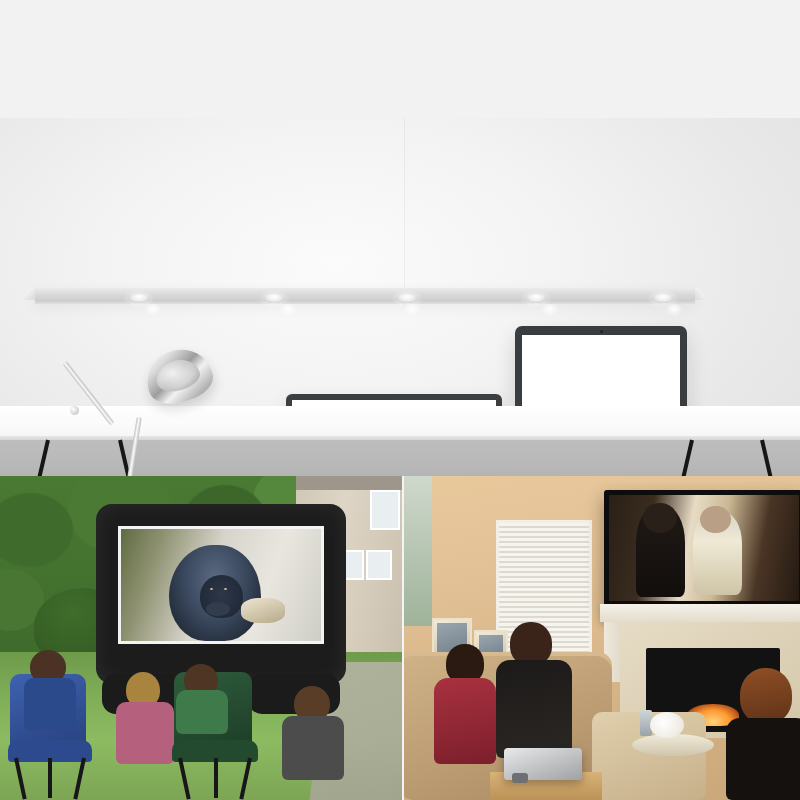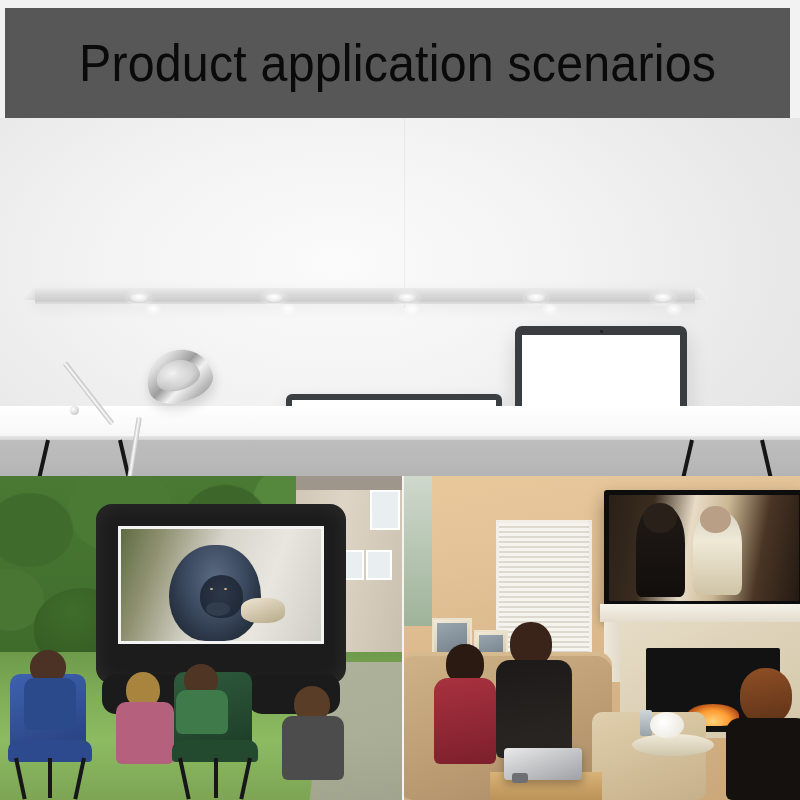--- a/index.html
+++ b/index.html
@@ -183,23 +183,20 @@
   .candle{position:absolute;width:12px;height:26px;border-radius:2px;
         background:linear-gradient(180deg,#cfd6da,#9aa3a8);}
   .frame{position:absolute;background:linear-gradient(160deg,#f2ead8,#cbbfa4);border:2px solid #ece2cc;}
   .frame-in{position:absolute;inset:3px;background:linear-gradient(160deg,#9aa6ae,#6d7a84);}
 </style>
 </head>
 <body>
 
 <div class="page">
 
-  <div class="banner">
-    <div class="banner-title">Product application scenarios</div>
-  </div>
 
   <div class="office">
     <div class="wall"></div>
     <div class="wall-seam"></div>
 
     <div class="shelf-lip-l"></div>
     <div class="shelf-lip-r"></div>
     <div class="shelf"></div>
     <div class="shelf-front"></div>
 

